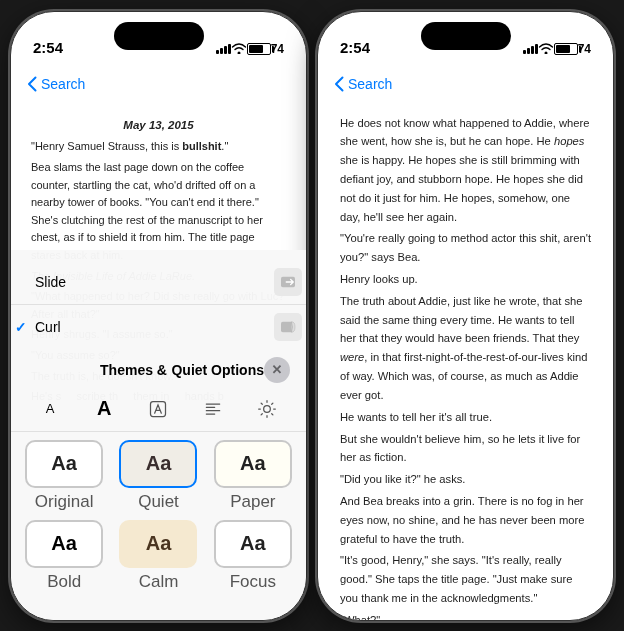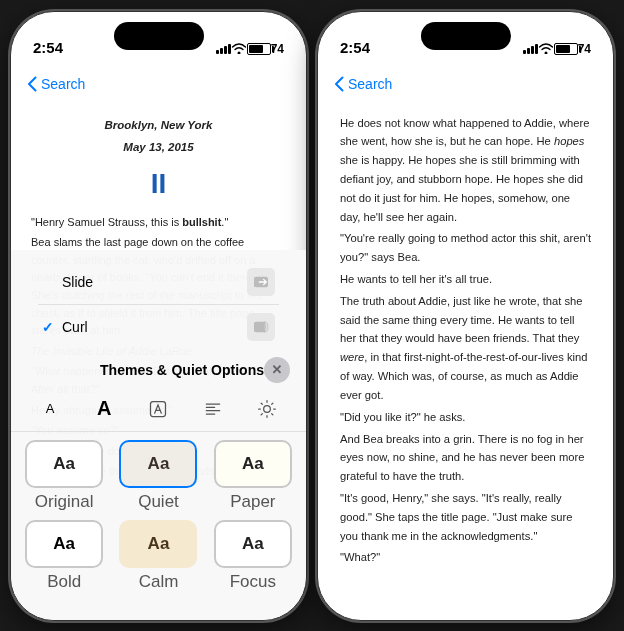--- a/index.html
+++ b/index.html
@@ -205,21 +205,21 @@
       background: rgba(248,248,248,0.97);
       border-radius: 0 0 44px 44px;
       z-index: 200;
       padding: 10px 0 20px;
     }
 
     
     .transition-options {
       display: flex;
       flex-direction: column;
-      padding: 0 27px;
+      padding: 0 0;
       margin-bottom: 2px;
     }
 
     .transition-row {
       display: flex;
       align-items: center;
       padding: 8px 4px;
       border-bottom: 1px solid #e0e0e0;
     }
 
@@ -346,21 +346,21 @@
       border-color: #007AFF !important;
     }
 
     .theme-name {
       font-size: 17px;
       color: #555;
       text-align: left;
     }
 
     .theme-preview .aa-text {
-      font-size: 17px;
+      font-size: 20px;
     }
 
     
     .signal-bars {
       display: flex;
       align-items: flex-end;
       gap: 1px;
     }
     .signal-bars span {
       background: #000;
@@ -406,23 +406,21 @@
     <div class="nav-bar">
       <div class="nav-back">
         <svg viewBox="0 0 10 16" fill="none">
           <path d="M8.5 1.5L2 8l6.5 6.5" stroke="#007AFF" stroke-width="2" stroke-linecap="round" stroke-linejoin="round"></path>
         </svg>
         <span>Search</span>
       </div>
     </div>
 
     <div class="book-content">
-      <p class="book-location">Brooklyn, New York</p>
       <p class="book-location">May 13, 2015</p>
-      <p class="book-chapter">II</p>
       <div class="book-text">
         <p>"Henry Samuel Strauss, this is <span class="bold">bullshit</span>."</p>
         <p>Bea slams the last page down on the coffee counter, startling the cat, who'd drifted off on a nearby tower of books. "You can't end it there." She's clutching the rest of the manuscript to her chest, as if to shield it from him. The title page stares back at him.</p>
         <p><span class="italic">The Invisible Life of Addie LaRue.</span></p>
         <p>"What happened to her? Did she really go with Luc? After all that?"</p>
         <p>Henry shrugs. "I assume so."</p>
         <p>"You assume so?"</p>
         <p>The truth is, he doesn't know.</p>
         <p>He's s&nbsp;&nbsp;&nbsp;&nbsp; scribe th&nbsp;&nbsp;&nbsp;&nbsp; them in&nbsp;&nbsp;&nbsp;&nbsp; hands b</p>
       </div>
@@ -561,22 +559,24 @@
           <path d="M8.5 1.5L2 8l6.5 6.5" stroke="#007AFF" stroke-width="2" stroke-linecap="round" stroke-linejoin="round"></path>
         </svg>
         <span>Search</span>
       </div>
     </div>
 
     <div class="book-content-right">
       <div class="book-text" style="font-size:11.2px;line-height:1.68;">
         <p>He does not know what happened to Addie, where she went, how she is, but he can hope. He <span class="italic">hopes</span> she is happy. He hopes she is still brimming with defiant joy, and stubborn hope. He hopes she did not do it just for him. He hopes, somehow, one day, he'll see her again.</p>
         <p>"You're really going to method actor this shit, aren't you?" says Bea.</p>
+        <p>Henry looks up.</p>
+        <p>The truth about Addie, just like he wrote, that she said the same thing every time. He wants to tell her that they would have been friends. That they <span class="italic">were</span>, in that first-night-of-the-rest-of-our-lives kind of way. Which was, of course, as much as Addie ever got.</p>
         <p>He wants to tell her it's all true.</p>
-        <p>The truth about Addie, just like he wrote, that she said the same thing every time. He wants to tell her that they would have been friends. That they <span class="italic">were</span>, in that first-night-of-the-rest-of-our-lives kind of way. Which was, of course, as much as Addie ever got.</p>
+        <p>But she wouldn't believe him, so he lets it live for her as fiction.</p>
         <p>"Did you like it?" he asks.</p>
         <p>And Bea breaks into a grin. There is no fog in her eyes now, no shine, and he has never been more grateful to have the truth.</p>
         <p>"It's good, Henry," she says. "It's really, really good." She taps the title page. "Just make sure you thank me in the acknowledgments."</p>
         <p>"What?"</p>
 
       </div>
 
     </div>
   </div>
 

